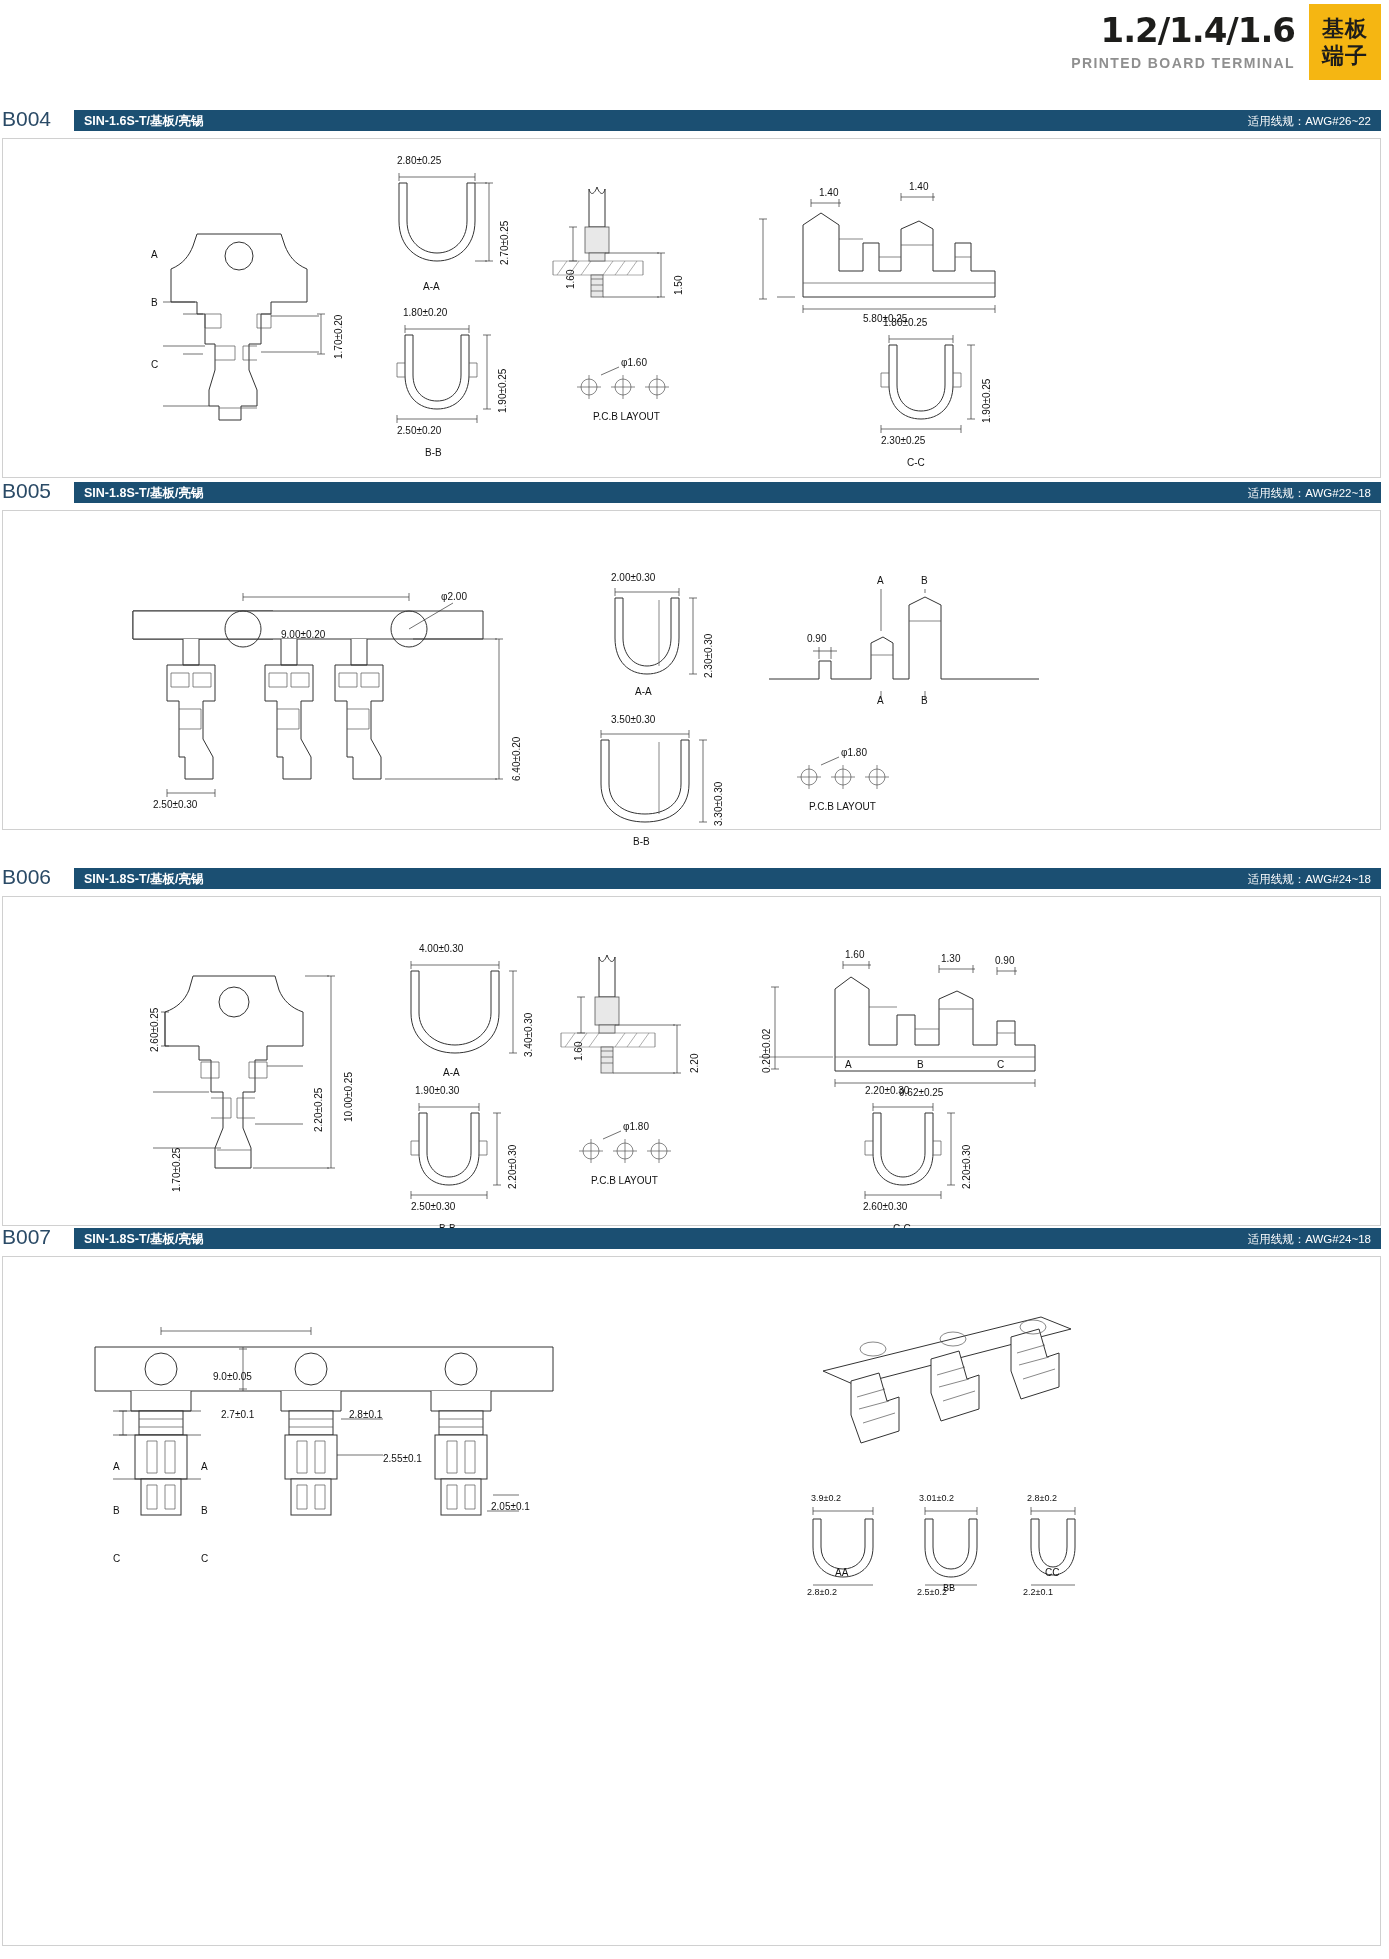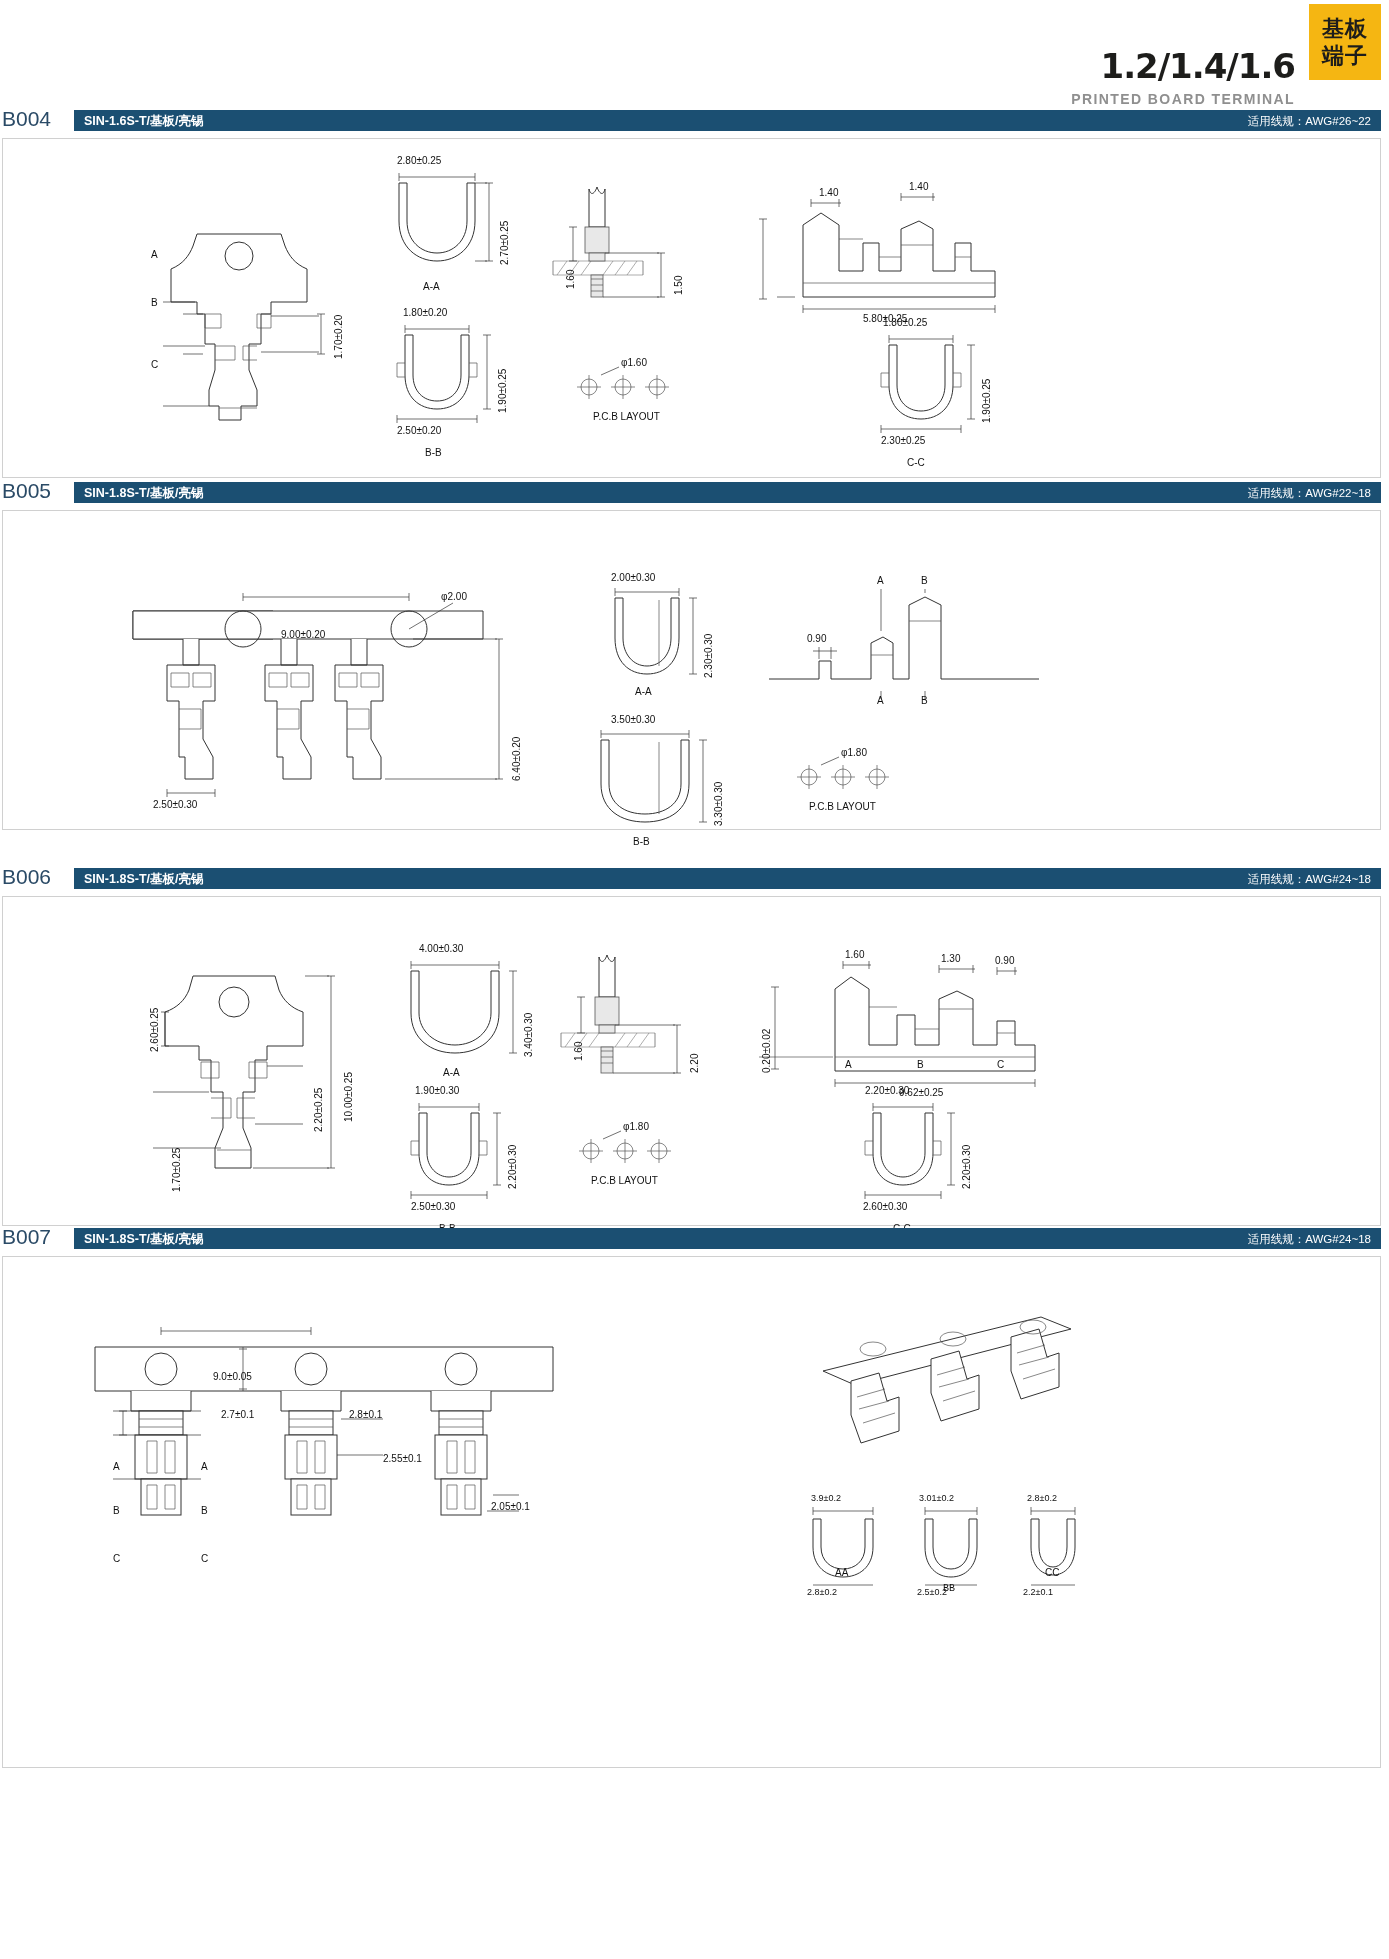--- a/index.html
+++ b/index.html
@@ -35,21 +35,20 @@
     justify-content: center;
     font-weight: bold;
     font-size: 22px;
     line-height: 1.25;
     letter-spacing: 1px;
   }
   .header-titles {
     position: absolute;
     top: 10px; right: 94px;
     text-align: right;
-    margin-top: 36px;
   }
   .header-main {
     font-size: 34px;
     font-weight: bold;
     color: #1d1d1b;
     letter-spacing: -1px;
     font-family: "DejaVu Sans", sans-serif;
   }
   .header-sub {
     font-size: 14px;
@@ -483,21 +482,21 @@
   </div>
 
   <div class="section" style="top:1228px;">
     <div class="sec-head">
       <div class="sec-code">B007</div>
       <div class="sec-bar">
         <span class="bar-left">SIN-1.8S-T/基板/亮锡</span>
         <span class="bar-right">适用线规：AWG#24~18</span>
       </div>
     </div>
-    <div class="sec-box" style="height:512px;">
+    <div class="sec-box" style="height:690px;">
 
       <div class="dwg" style="left:80px; top:58px;">
         <svg width="480" height="250">
           <path class="part" d="M12,32 L470,32 L470,76 L12,76 Z"></path>
           <circle class="stroke" cx="78" cy="54" r="16"></circle>
           <circle class="stroke" cx="228" cy="54" r="16"></circle>
           <circle class="stroke" cx="378" cy="54" r="16"></circle>
           <g>
             <path class="part" d="M48,76 L48,96 L108,96 L108,76"></path>
             <rect class="part" x="56" y="96" width="44" height="24"></rect>

